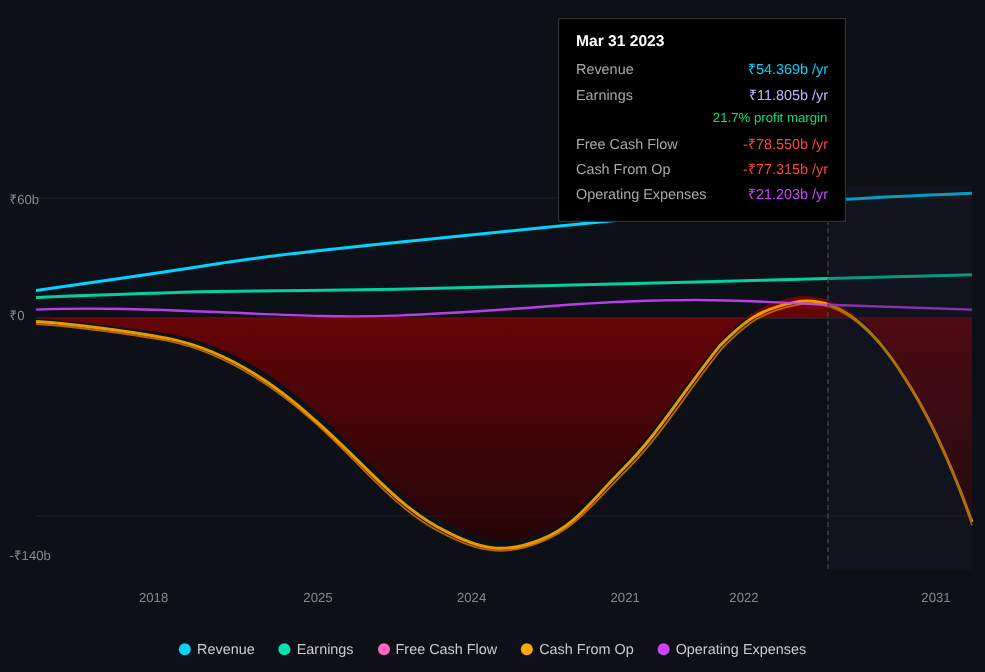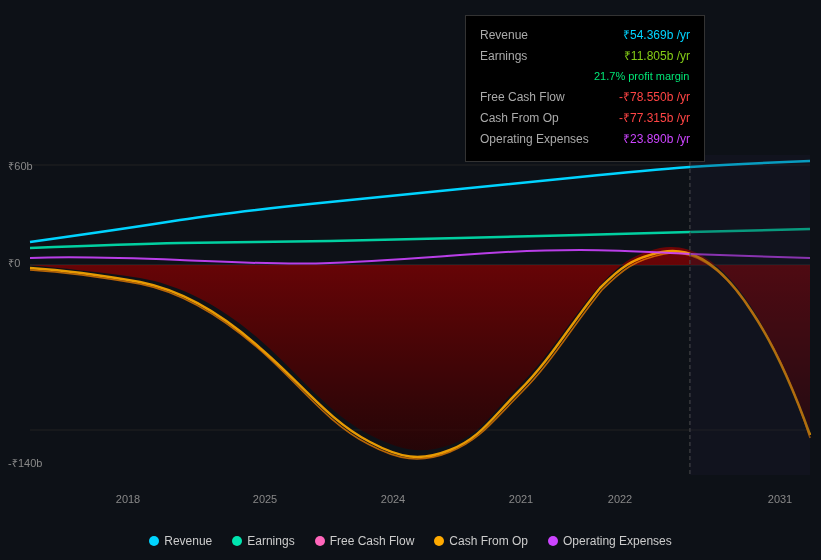--- a/index.html
+++ b/index.html
@@ -210,47 +210,48 @@
   <div class="y-label" style="top: 455px;">-₹140b</div>
 
   <div class="x-label" style="left: 128px;">2018</div>
   <div class="x-label" style="left: 265px;">2025</div>
   <div class="x-label" style="left: 393px;">2024</div>
   <div class="x-label" style="left: 521px;">2021</div>
   <div class="x-label" style="left: 620px;">2022</div>
   <div class="x-label" style="left: 780px;">2031</div>
 
   <div class="tooltip">
+    <div class="tooltip-date">Mar 31 2023</div>
 
     <div class="tooltip-row">
       <span class="tooltip-label">Revenue</span>
       <span class="tooltip-value" style="color:#00d4ff;">₹54.369b /yr</span>
     </div>
 
     <div class="tooltip-row">
       <span class="tooltip-label">Earnings</span>
-      <span class="tooltip-value" style="color:#84cc16;">₹11.805b /yr</span>
+      <span class="tooltip-value" style="color:#c4b5fd;">₹11.805b /yr</span>
     </div>
     <div style="padding-left:110px; margin-top:-2px; margin-bottom:4px;">
       <span class="profit-margin">21.7% profit margin</span>
     </div>
 
     <div class="tooltip-row">
       <span class="tooltip-label">Free Cash Flow</span>
       <span class="tooltip-value red">-₹78.550b /yr</span>
     </div>
 
     <div class="tooltip-row">
       <span class="tooltip-label">Cash From Op</span>
       <span class="tooltip-value red">-₹77.315b /yr</span>
     </div>
 
     <div class="tooltip-row">
       <span class="tooltip-label">Operating Expenses</span>
-      <span class="tooltip-value purple">₹23.890b /yr</span>
+      <span class="tooltip-value purple">₹21.203b /yr</span>
     </div>
   </div>
 
   <div class="legend">
     <div class="legend-item">
       <div class="legend-dot" style="background:#00d4ff;"></div>
       <span>Revenue</span>
     </div>
     <div class="legend-item">
       <div class="legend-dot" style="background:#00e5b0;"></div>

